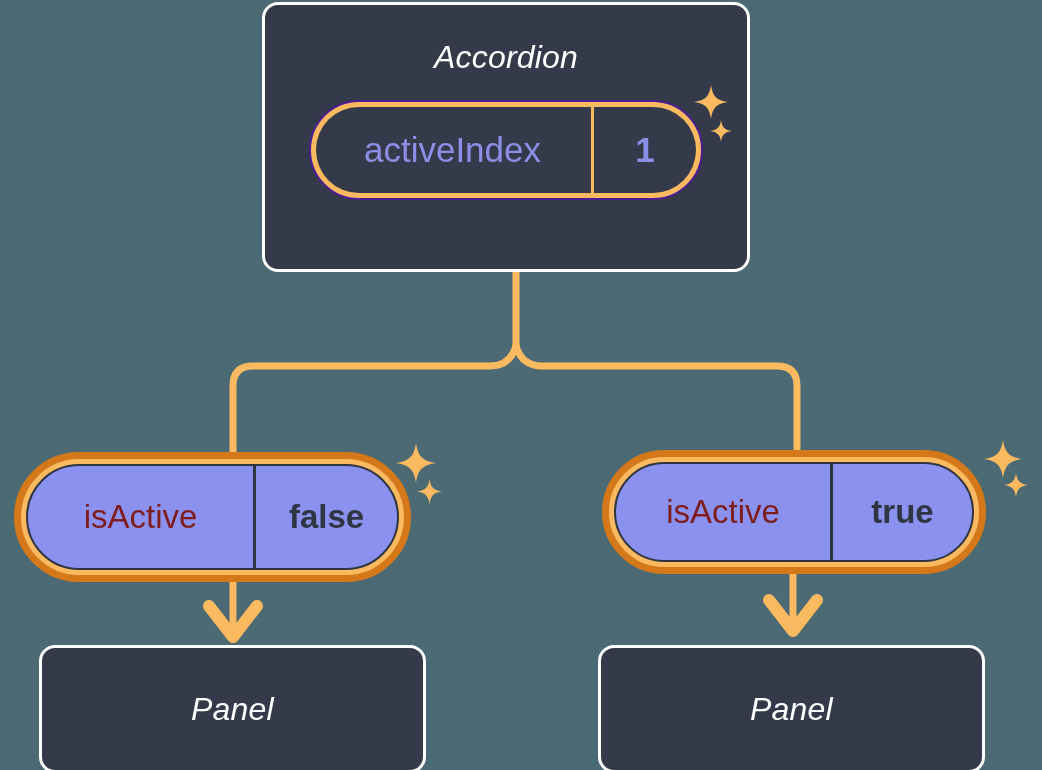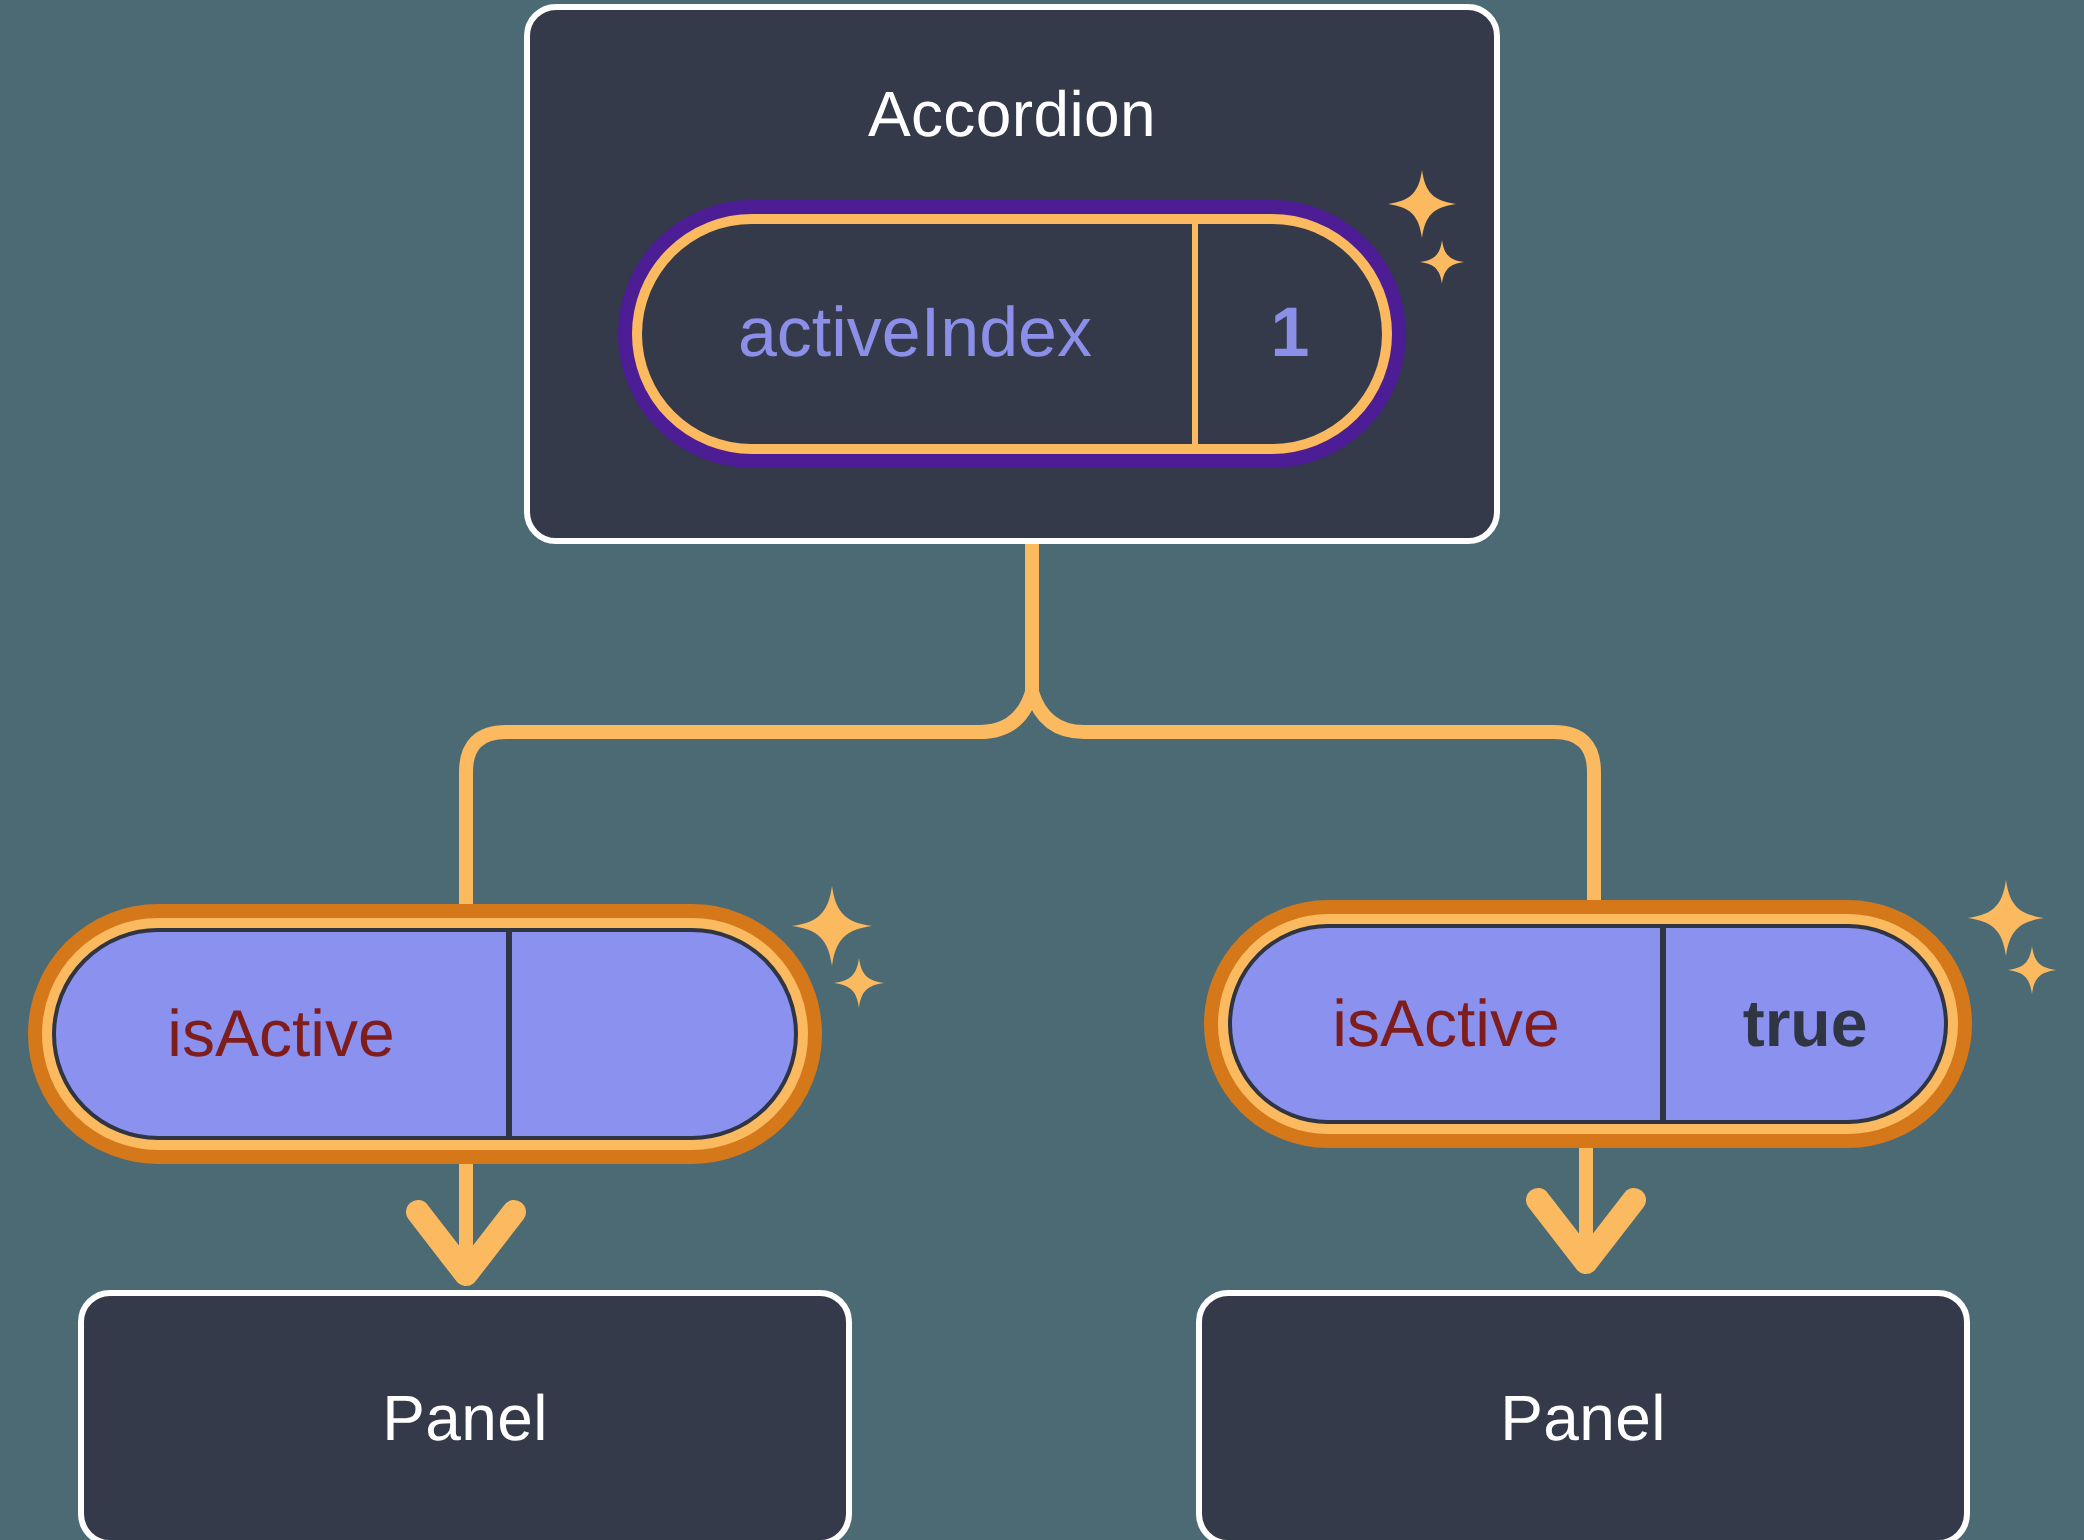--- a/index.html
+++ b/index.html
@@ -37,20 +37,21 @@
     box-sizing: border-box;
     display: flex;
     flex-direction: column;
     align-items: center;
   }
   .card-title {
     color: #ffffff;
     font-size: 32px;
     letter-spacing: 0.2px;
     line-height: 1;
+    font-style: italic;
   }
 
   #accordion-card {
     left: 262px;
     top: 2px;
     width: 488px;
     height: 270px;
     padding-top: 36px;
   }
   .panel-card {
@@ -76,23 +77,23 @@
     justify-content: center;
     box-sizing: border-box;
     white-space: nowrap;
   }
 
   
   #pill-activeindex {
     left: 309px;
     top: 100px;
     width: 394px;
-    height: 134px;
+    height: 100px;
     background: #fbb960;
-    border: 7px solid #4c1d95;
+    border: 2px solid #4c1d95;
     padding: 5px;
   }
   #pill-activeindex .pill-inner {
     display: flex;
     width: 100%;
     height: 100%;
     background: #343a49;
     border-radius: 999px;
     overflow: hidden;
   }
@@ -200,20 +201,21 @@
   </div>
   <div class="sparkle" style="left:710px; top:120px;">
     <svg width="22" height="22" viewBox="0 0 22 22">
       <path d="M11 0 C12 7.3 14.7 10 22 11 C14.7 12 12 14.7 11 22 C10 14.7 7.3 12 0 11 C7.3 10 10 7.3 11 0 Z" fill="#fbb960"></path>
     </svg>
   </div>
 
   <div class="pill pill-purple" id="pill-isactive-false">
     <div class="pill-inner">
       <div class="pill-key">isActive</div>
+      <div class="pill-val">false</div>
     </div>
   </div>
 
   <div class="sparkle" style="left:396px; top:443px;">
     <svg width="40" height="40" viewBox="0 0 40 40">
       <path d="M20 0 C21.9 13.3 26.7 18.1 40 20 C26.7 21.9 21.9 26.7 20 40 C18.1 26.7 13.3 21.9 0 20 C13.3 18.1 18.1 13.3 20 0 Z" fill="#fbb960"></path>
     </svg>
   </div>
   <div class="sparkle" style="left:417px; top:479px;">
     <svg width="25" height="25" viewBox="0 0 25 25">

